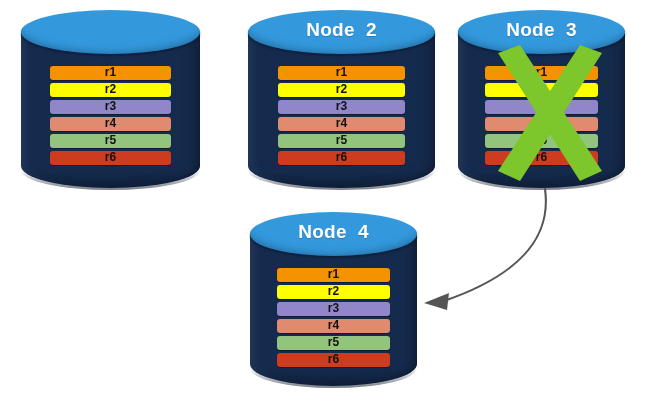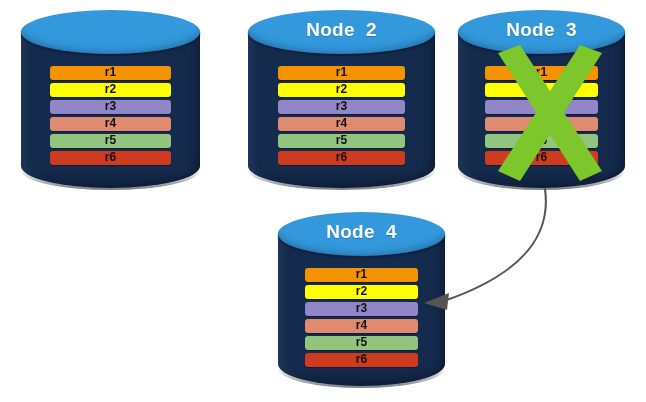--- a/index.html
+++ b/index.html
@@ -209,21 +209,21 @@
     </div>
   </div>
 
   <svg class="x-mark" width="116" height="140" viewBox="0 0 116 140" style="left:492px; top:45px;">
     <g fill="#7DC62B">
       <polygon points="6,8 28,0 110,126 88,136"></polygon>
       <polygon points="110,8 88,0 6,126 28,136"></polygon>
     </g>
   </svg>
 
-  <div class="node" id="node-4" style="left:250px; top:212px; width:167px; height:174px;margin-left:28px;">
+  <div class="node" id="node-4" style="left:250px; top:212px; width:167px; height:174px;">
     <div class="body">
       <div class="cyl-side">
         <div class="cyl-bottom-shade"></div>
       </div>
       <div class="cyl-top"></div>
     </div>
     <div class="node-label">Node  4</div>
     <div class="rows">
       <div class="row-bar" style="background:#F59200;">
           <span>r1</span>

